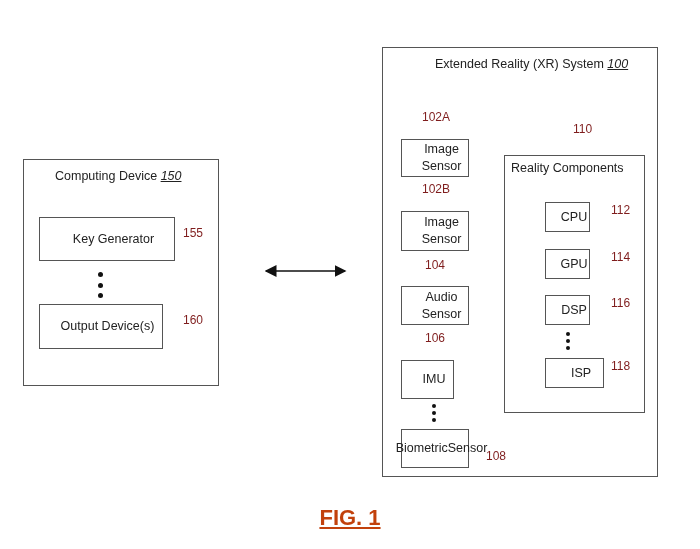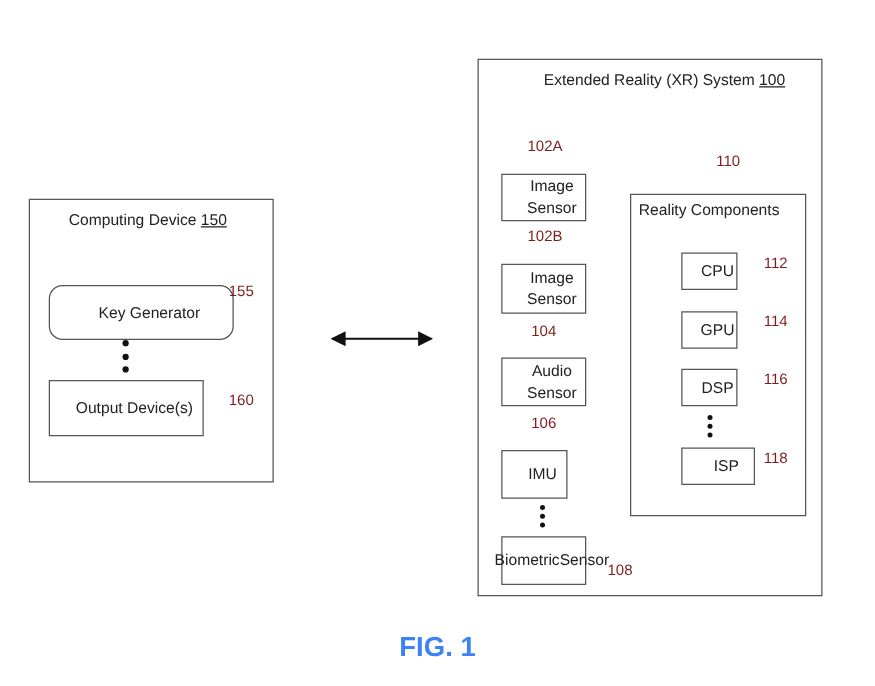--- a/index.html
+++ b/index.html
@@ -2,24 +2,24 @@
 <html><head>
   <meta charset="utf-8">
   <style>
     html, body { margin: 0; padding: 0; background: #ffffff; }
     body { width: 700px; height: 549px; position: relative; overflow: hidden;
       font-family: "Liberation Sans", sans-serif; color: #222; }
     .box { position: absolute; border: 1px solid #555; background: #fff; box-sizing: border-box; padding-left: 13px; }
     .lbl { position: absolute; font-size: 12px; color: #7f1d1d; white-space: nowrap; }
     .center { display: flex; align-items: center; justify-content: center; text-align: center; line-height: 1.35; font-size: 12.5px; }
     .title { position: absolute; font-size: 12.5px; white-space: nowrap; }
-    u { text-decoration: underline; }
+    u { text-decoration: underline; font-style: italic; }
     .dot { position: absolute; width: 5px; height: 5px; border-radius: 50%; background: #111; }
     svg.overlay { position: absolute; left: 0; top: 0; width: 700px; height: 549px; pointer-events: none; }
-    .fig { position: absolute; left: 0; width: 700px; top: 505px; text-align: center; font-weight: bold; font-size: 22px; color: #3b82f6; }
+    .fig { position: absolute; left: 0; width: 700px; top: 505px; text-align: center; font-weight: bold; font-size: 22px; color: #c2410c; text-decoration: underline; }
   </style>
 </head>
 <body>
 
 <svg class="overlay" viewBox="0 0 700 549">
   <defs>
     <marker id="ah" markerWidth="8" markerHeight="8" refX="7" refY="4" orient="auto-start-reverse">
       <path d="M0,0 L8,4 L0,8 z" fill="#111"></path>
     </marker>
   </defs>
@@ -40,21 +40,21 @@
   <path d="M590,264 C597,264 599,257 608,257" stroke="#333" fill="none"></path>
   <path d="M590,310 C597,310 599,303 608,303" stroke="#333" fill="none"></path>
   <path d="M590,373 C597,373 599,366 608,366" stroke="#333" fill="none"></path>
 </svg>
 
 <div class="box" style="left:23px;top:159px;width:196px;height:227px;"></div>
 <div class="title" style="left:55px;top:169px;">
   <span>Computing Device</span>
   <u>150</u>
 </div>
-<div class="box center" style="left:39px;top:228px;width:148px;height:44px;border-radius:11px;">
+<div class="box center" style="left:39px;top:217px;width:136px;height:44px;">
   <span>Key Generator</span>
 </div>
 <div class="lbl" style="left:183px;top:226px;">155</div>
 <div class="dot" style="left:98px;top:272px;"></div>
 <div class="dot" style="left:98px;top:283px;"></div>
 <div class="dot" style="left:98px;top:293px;"></div>
 <div class="box center" style="left:39px;top:304px;width:124px;height:45px;">
   <span>Output Device(s)</span>
 </div>
 <div class="lbl" style="left:183px;top:313px;">160</div>

